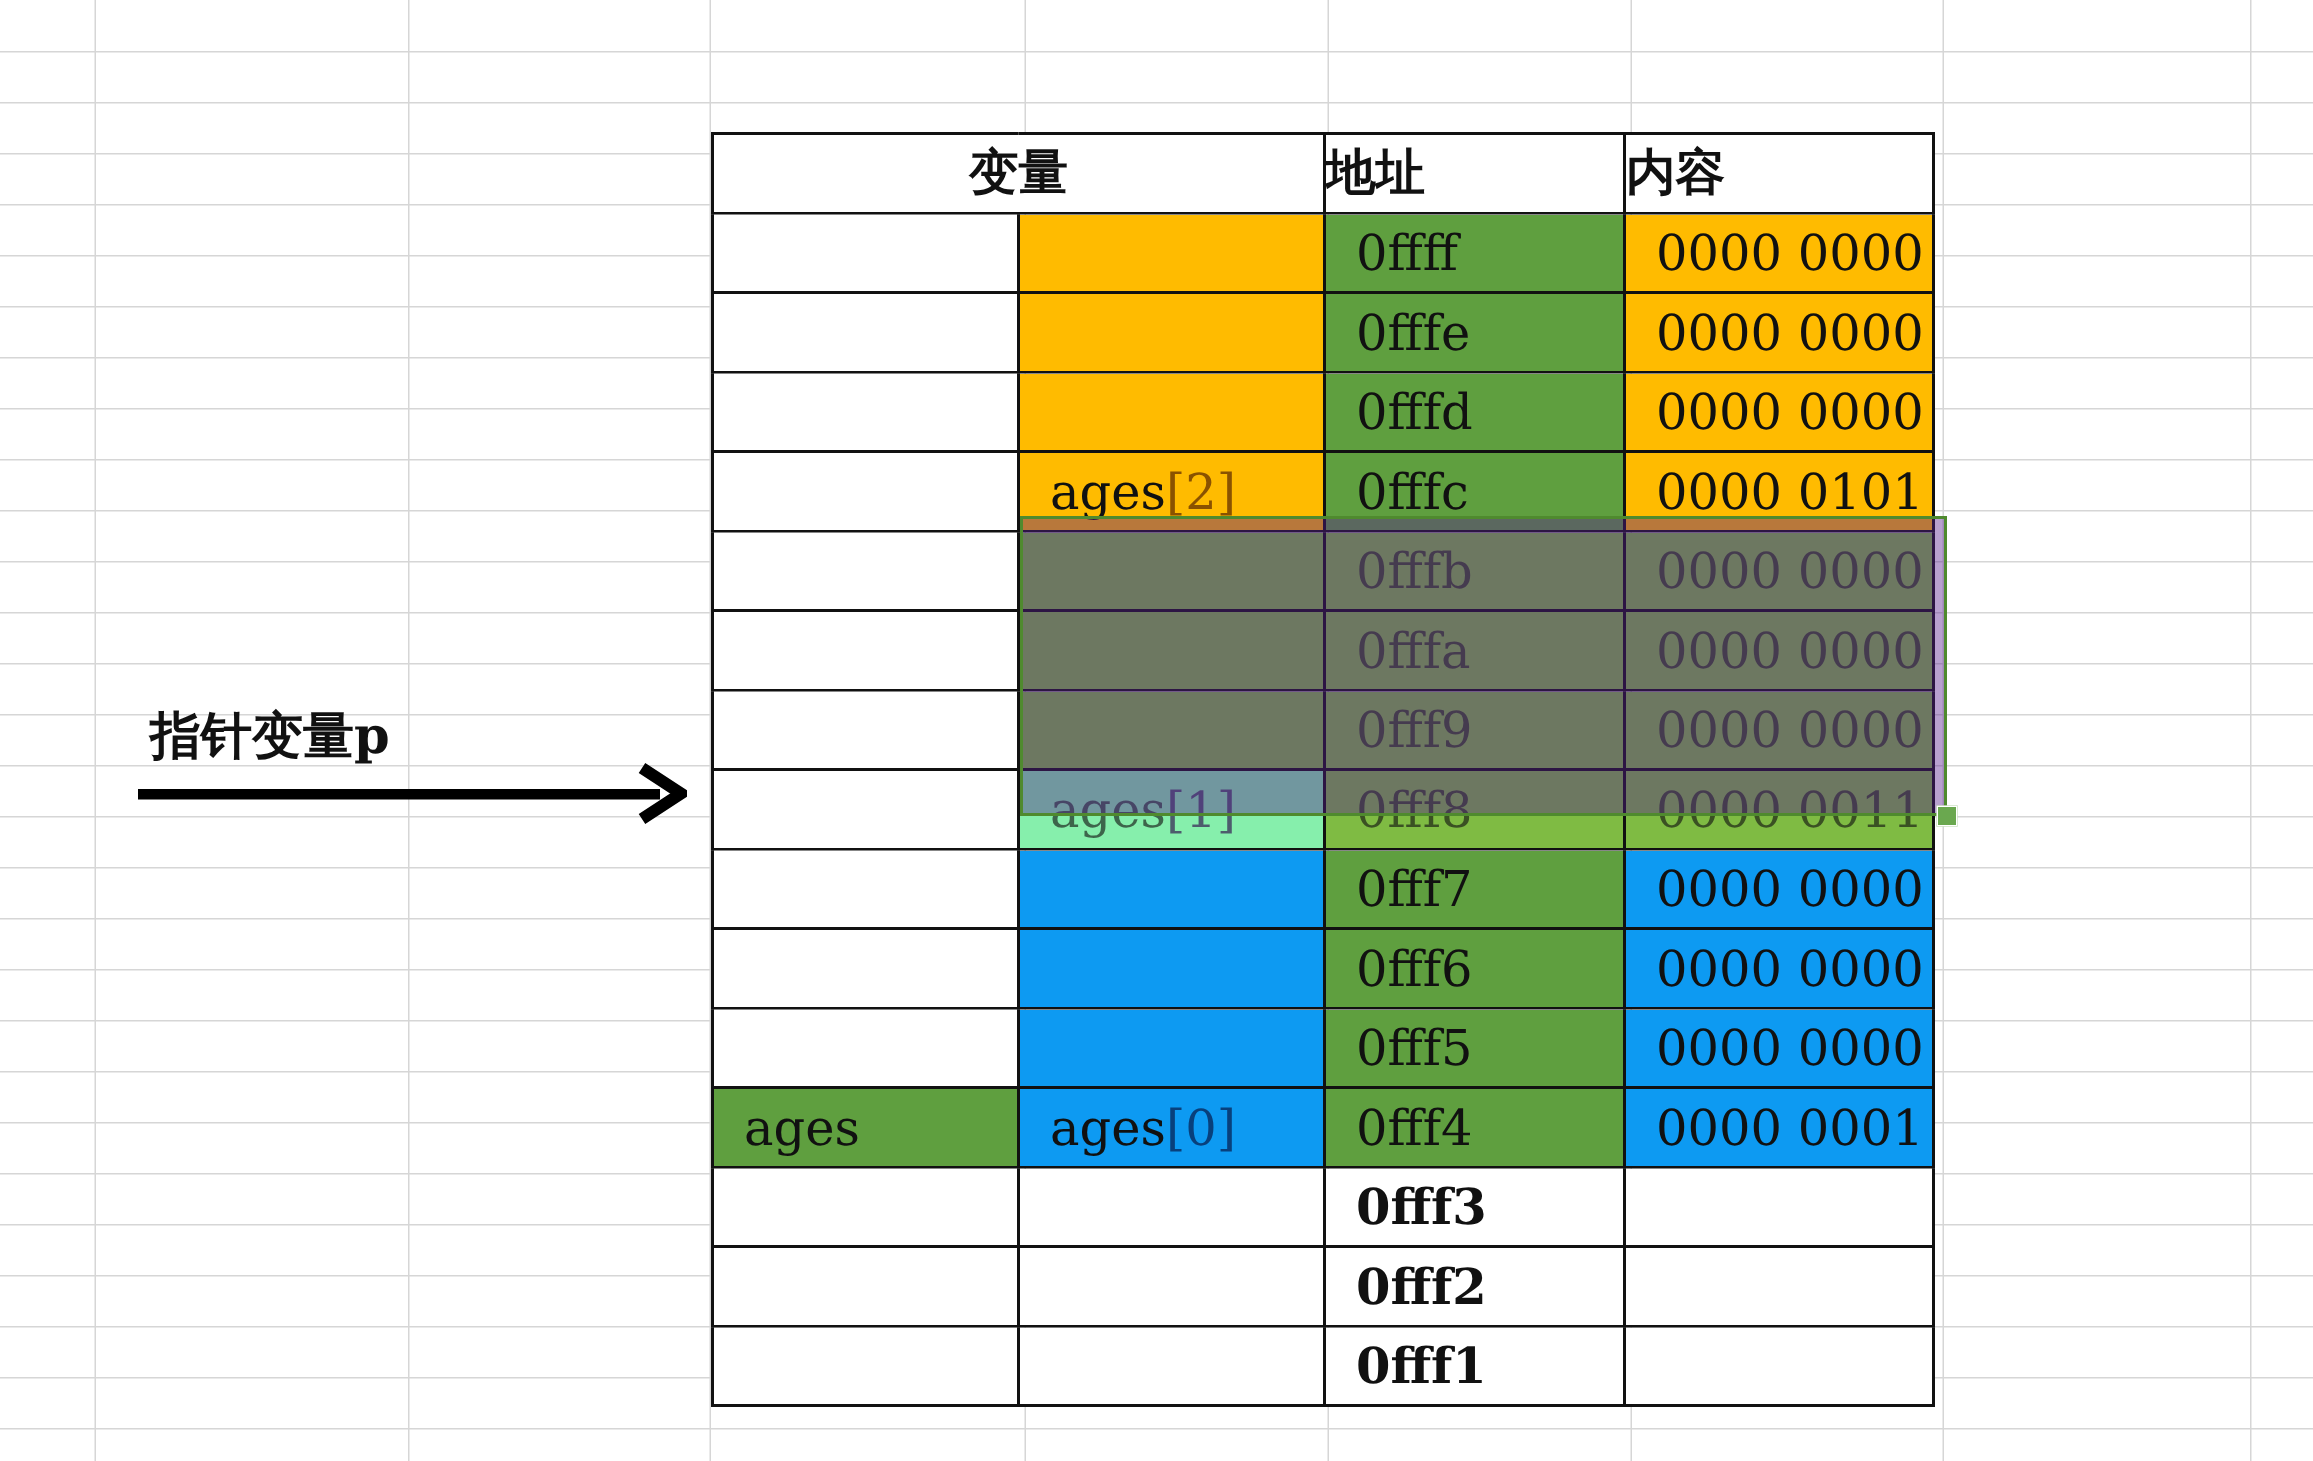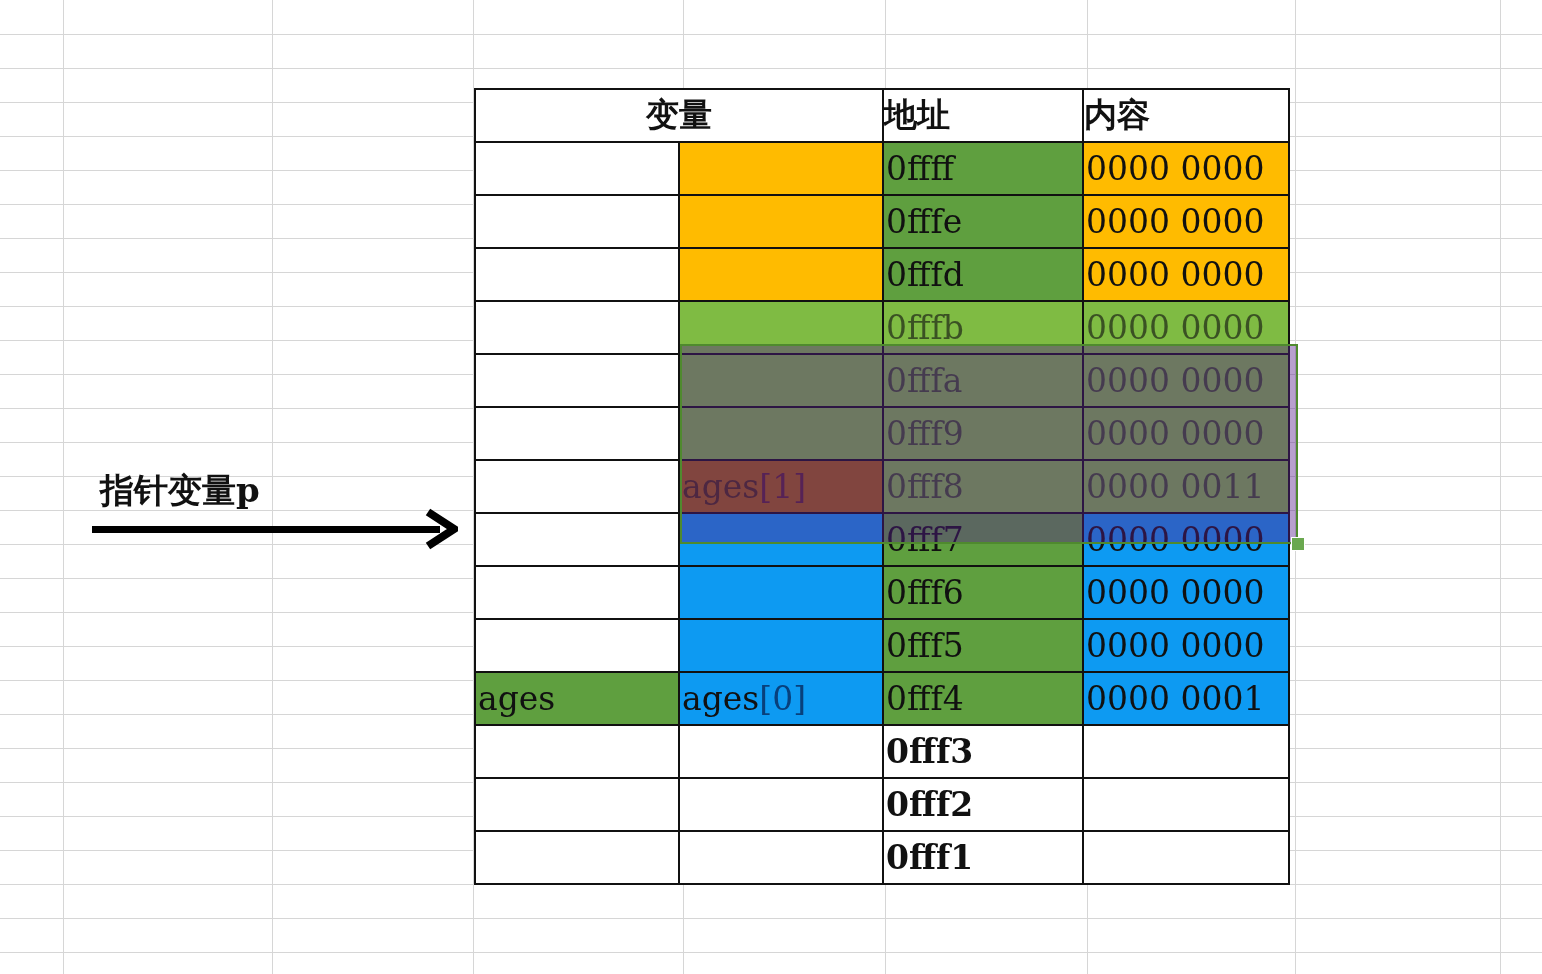--- a/index.html
+++ b/index.html
@@ -63,28 +63,28 @@
 
   .hdr{
     height:51px;
     text-align:center;
     font-size:36px;
     font-family:"DejaVu Serif", serif;
     background:#ffffff;
   }
   .hdr-addr, .hdr-val{ text-align:left; padding-left:8px;margin-top:48px; }
 
-  td .txt{ display:block; padding-left:2px; position:relative; z-index:2;}
+  td .txt{ display:block; padding-left:20px; position:relative; z-index:2;}
 
   
   .f-white  {background:#ffffff;font-weight:bold;}
   .f-orange {background:#ffbb00;}
   .f-green  {background:#5f9f3f;}
   .f-blue   {background:#0d9af2;}
-  .f-purple {background:#a16207;}
+  .f-purple {background:#86efac;}
   .f-lgreen {background:#7fbb43;}
 
   
   .bk-orange{color:#8a5200;}
   .bk-blue  {color:#08407c;}
   .bk-purple{color:#2b0348;}
 
   
   .faded{opacity:0.62;}
 
@@ -204,20 +204,34 @@
         </td>
         <td class="f-green">
           <span class="txt">0fffd</span>
         </td>
         <td class="f-orange">
           <span class="txt">0000 0000</span>
         </td>
       </tr>
       <tr>
         <td class="f-white">
+          <span class="txt"></span>
+        </td>
+        <td class="f-orange">
+          <span class="txt">ages<span class="bk-orange">[2]</span></span>
+        </td>
+        <td class="f-green">
+          <span class="txt">0fffc</span>
+        </td>
+        <td class="f-orange">
+          <span class="txt">0000 0101</span>
+        </td>
+      </tr>
+      <tr>
+        <td class="f-white">
           <span class="txt faded"></span>
         </td>
         <td class="f-lgreen">
           <span class="txt faded"></span>
         </td>
         <td class="f-lgreen">
           <span class="txt faded">0fffb</span>
         </td>
         <td class="f-lgreen">
           <span class="txt faded">0000 0000</span>

